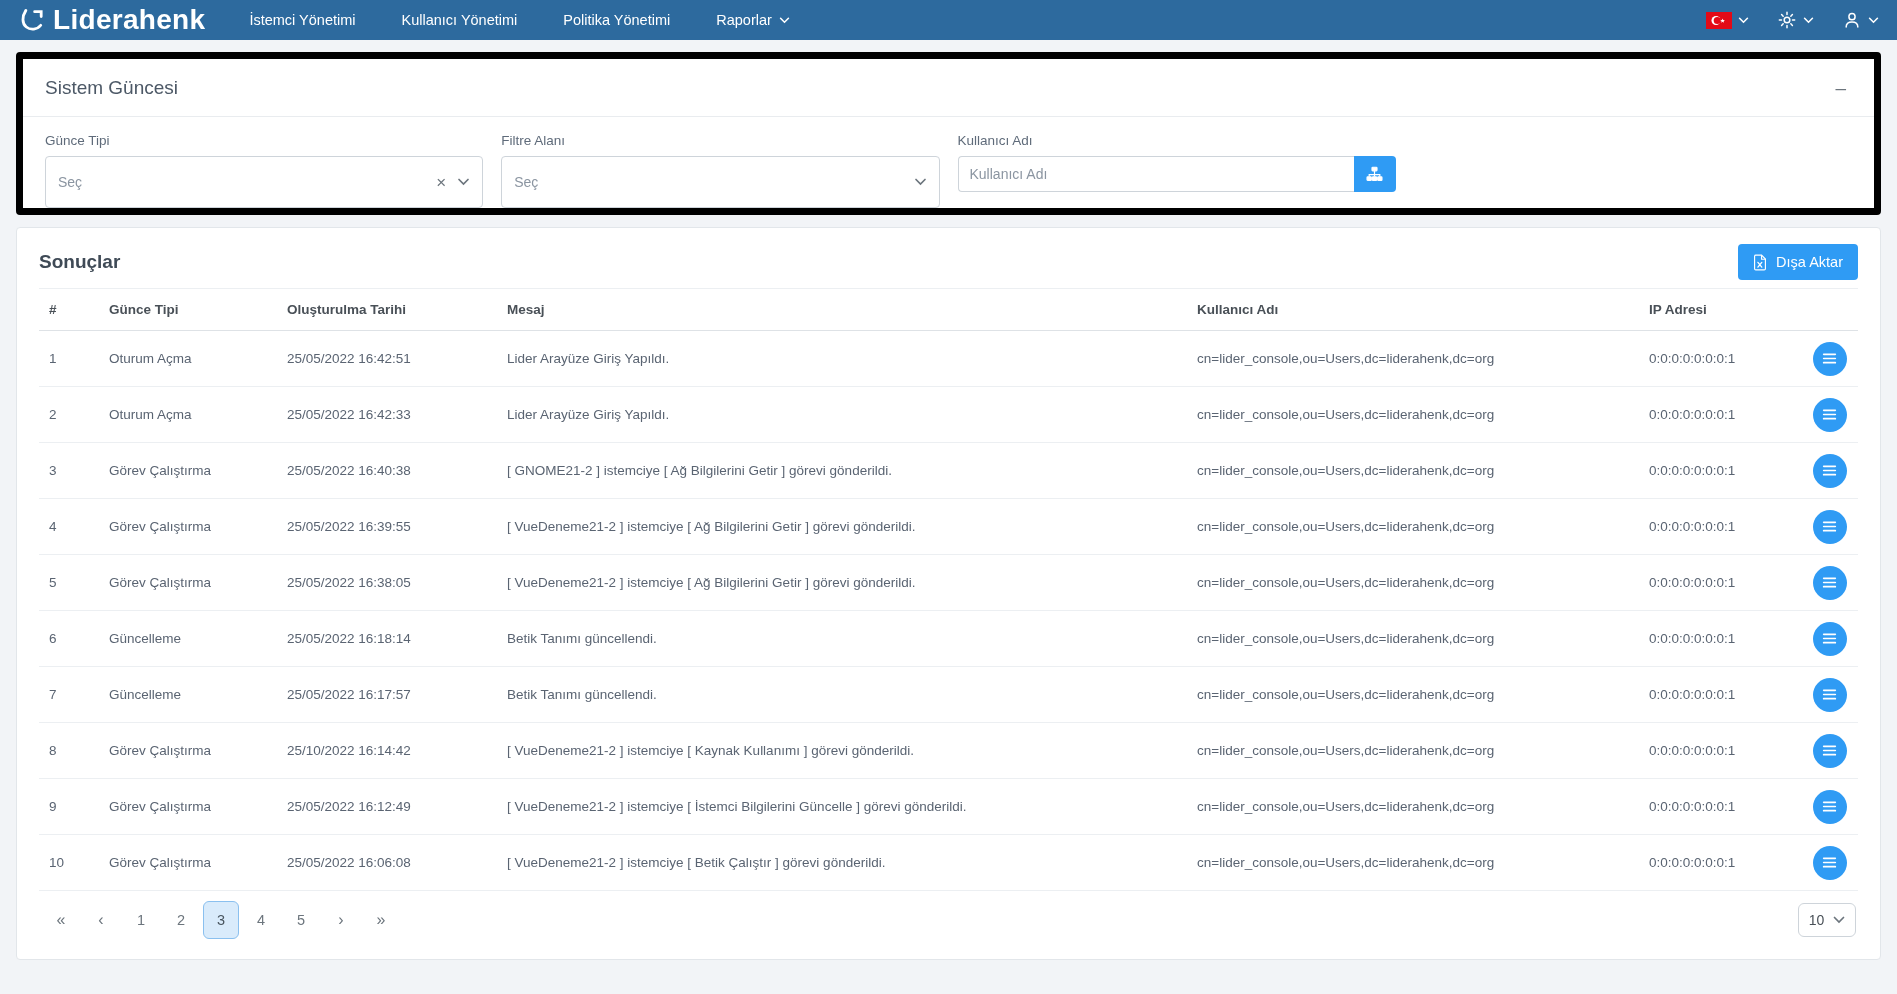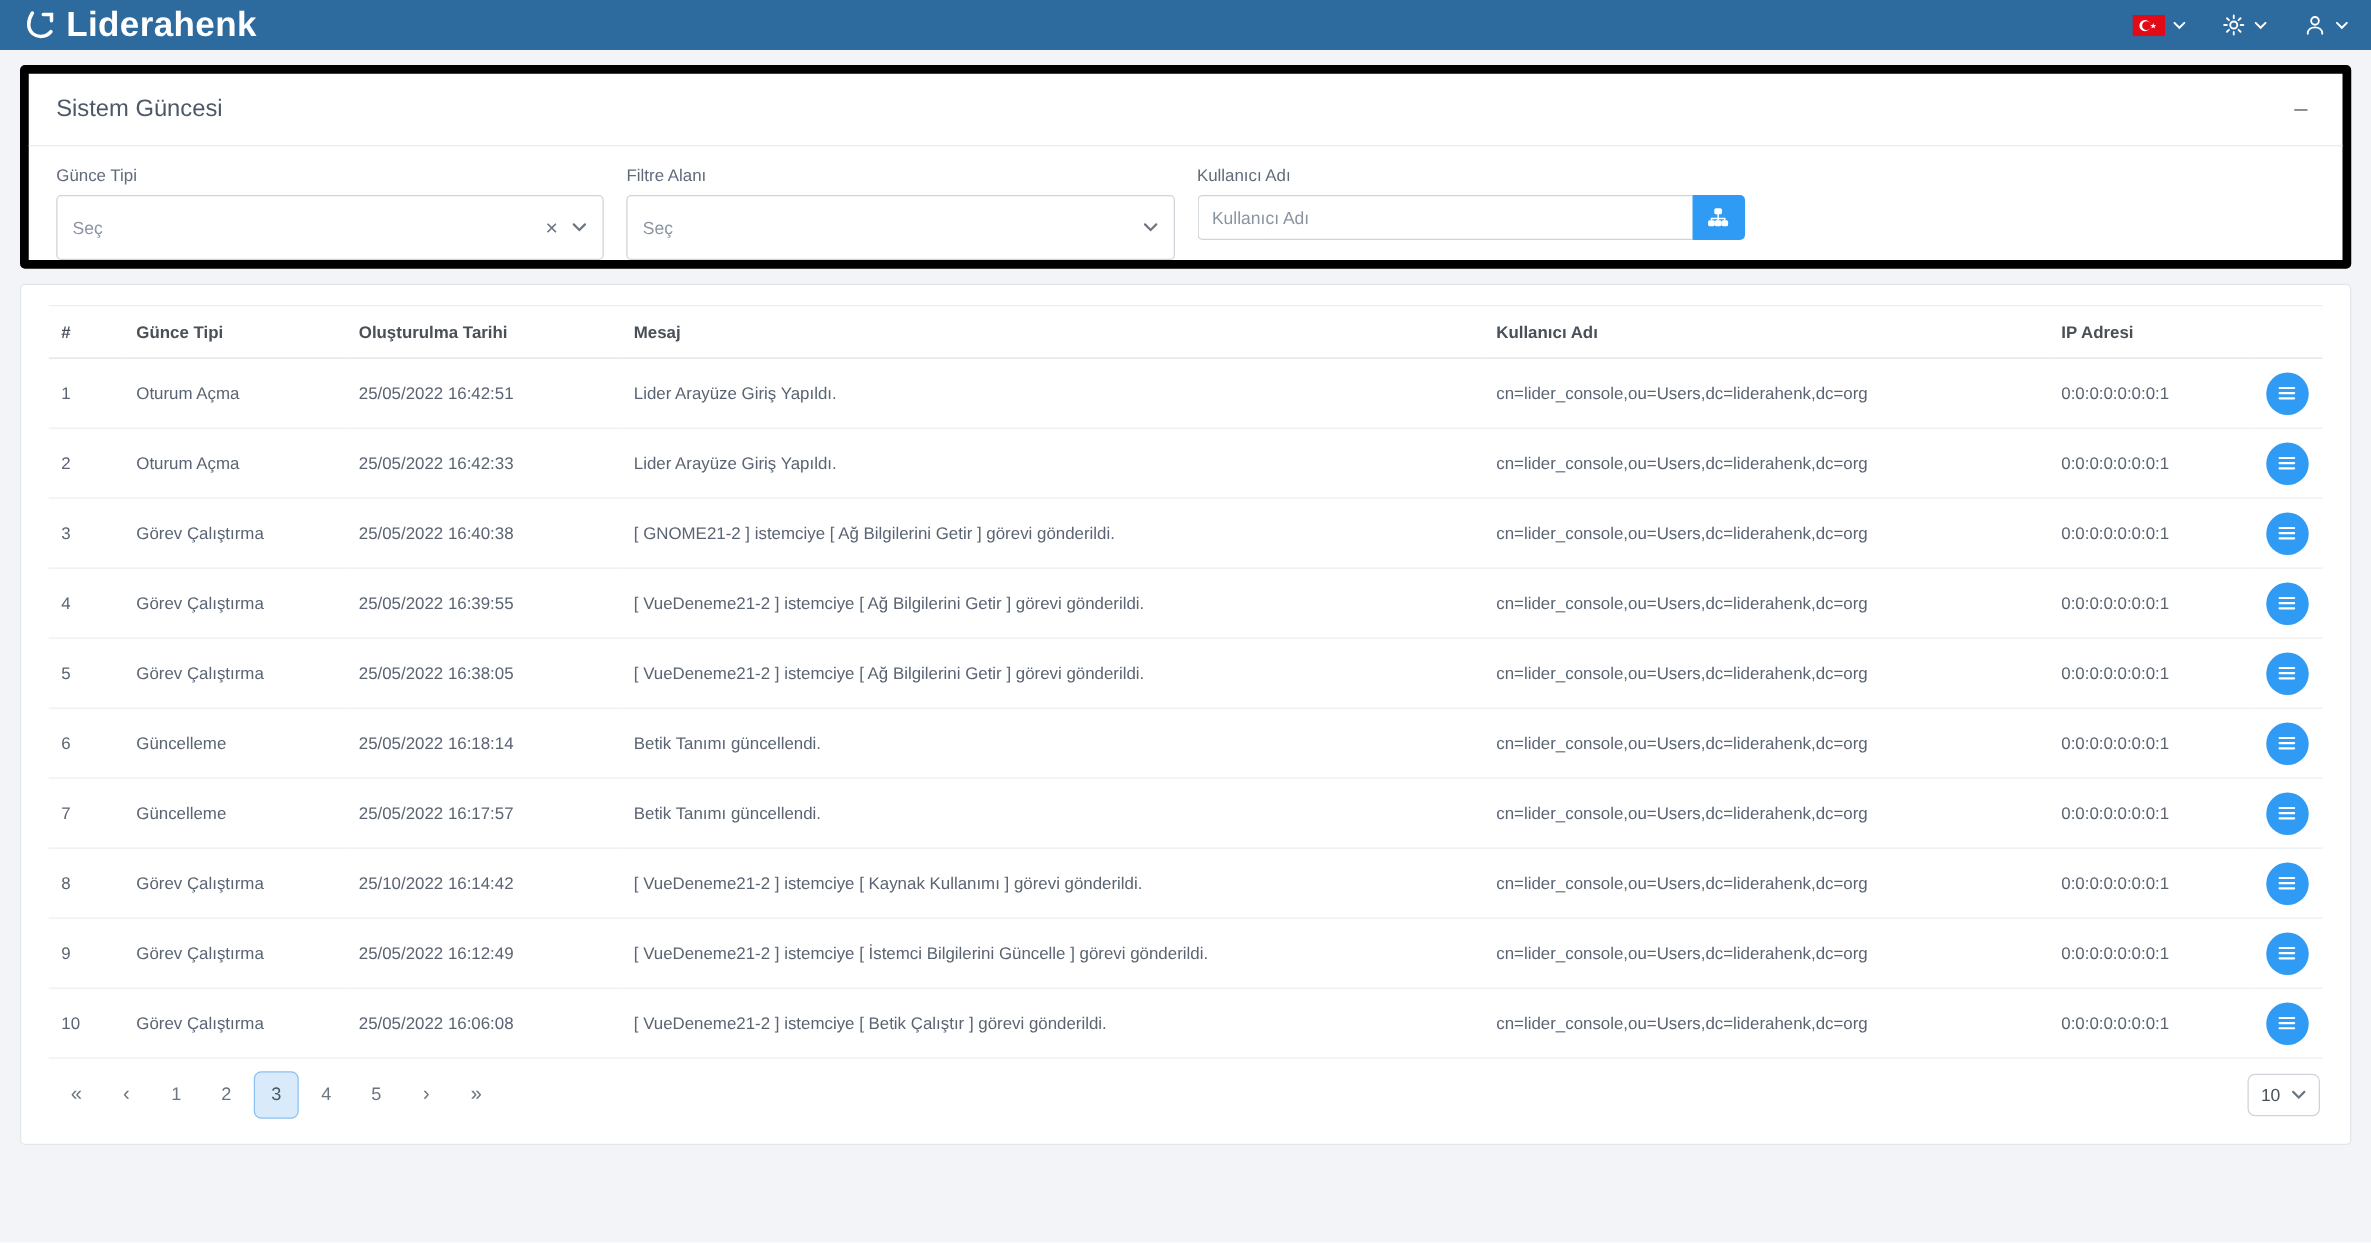--- a/index.html
+++ b/index.html
@@ -72,20 +72,42 @@
 <div class="navbar">
   <div class="brand">
     <span class="icon">
       <svg width="28" height="26" viewBox="0 0 32 28" fill="none" stroke="#fff" stroke-width="3.2" stroke-linecap="round">
         <path d="M9 3 C4.5 10 4.5 18 9.5 22 C14.5 26 22 25 26 20"></path>
         <path d="M19 4.5 h7.5 v5.5"></path>
       </svg>
     </span>
     <span class="brand-text">Liderahenk</span>
   </div>
+  <div class="nav-links" id="nav-links">
+      <div class="nav-item">
+    <span>İstemci Yönetimi</span>
+
+  </div>
+      <div class="nav-item">
+    <span>Kullanıcı Yönetimi</span>
+
+  </div>
+      <div class="nav-item">
+    <span>Politika Yönetimi</span>
+
+  </div>
+      <div class="nav-item">
+    <span>Raporlar</span>
+    <span class="icon">
+      <svg width="11" height="7" viewBox="0 0 12 8" fill="none" stroke="#fff" stroke-width="1.8" stroke-linecap="round">
+            <path d="M1.5 1.5 L6 6 L10.5 1.5"></path>
+          </svg>
+    </span>
+  </div>
+    </div>
   <div class="nav-right">
     <div class="nav-menu">
       <span class="icon">
         <svg width="26" height="17" viewBox="0 0 26 17">
           <rect width="26" height="17" fill="#e30a17"></rect>
           <circle cx="10" cy="8.5" r="4.5" fill="#fff"></circle>
           <circle cx="11.3" cy="8.5" r="3.6" fill="#e30a17"></circle>
           <polygon points="16.6,6.4 17.25,8 19,8.05 17.6,9.1 18.1,10.8 16.6,9.75 15.1,10.8 15.6,9.1 14.2,8.05 15.95,8" fill="#fff"></polygon>
         </svg>
       </span>
@@ -171,20 +193,33 @@
               <rect x="16.5" y="15" width="6" height="5" rx="1" fill="#fff"></rect>
             </svg>
           </span>
         </button>
       </div>
     </div>
   </div>
 </div>
 
 <div class="results">
+  <div class="results-header">
+    <div class="results-title">Sonuçlar</div>
+    <button class="btn">
+      <span class="icon">
+        <svg width="14" height="17" viewBox="0 0 18 22" fill="none" stroke="#fff" stroke-width="1.5">
+          <path d="M3.5 1.5 h7.5 l5 5 V19 a1.5 1.5 0 0 1 -1.5 1.5 h-11 A1.5 1.5 0 0 1 2 19 V3 a1.5 1.5 0 0 1 1.5 -1.5 z"></path>
+          <path d="M11 1.5 V6.8 h5"></path>
+          <path d="M6.3 10.8 l5 6.2 M11.3 10.8 l-5 6.2" stroke-width="1.7" stroke-linecap="round"></path>
+        </svg>
+      </span>
+      <span>Dışa Aktar</span>
+    </button>
+  </div>
 
   <table>
     <colgroup>
       <col style="width:60px">
         <col style="width:178px">
         <col style="width:220px">
         <col style="width:690px">
       <col style="width:452px">
         <col style="width:162px">
         <col style="width:57px">

